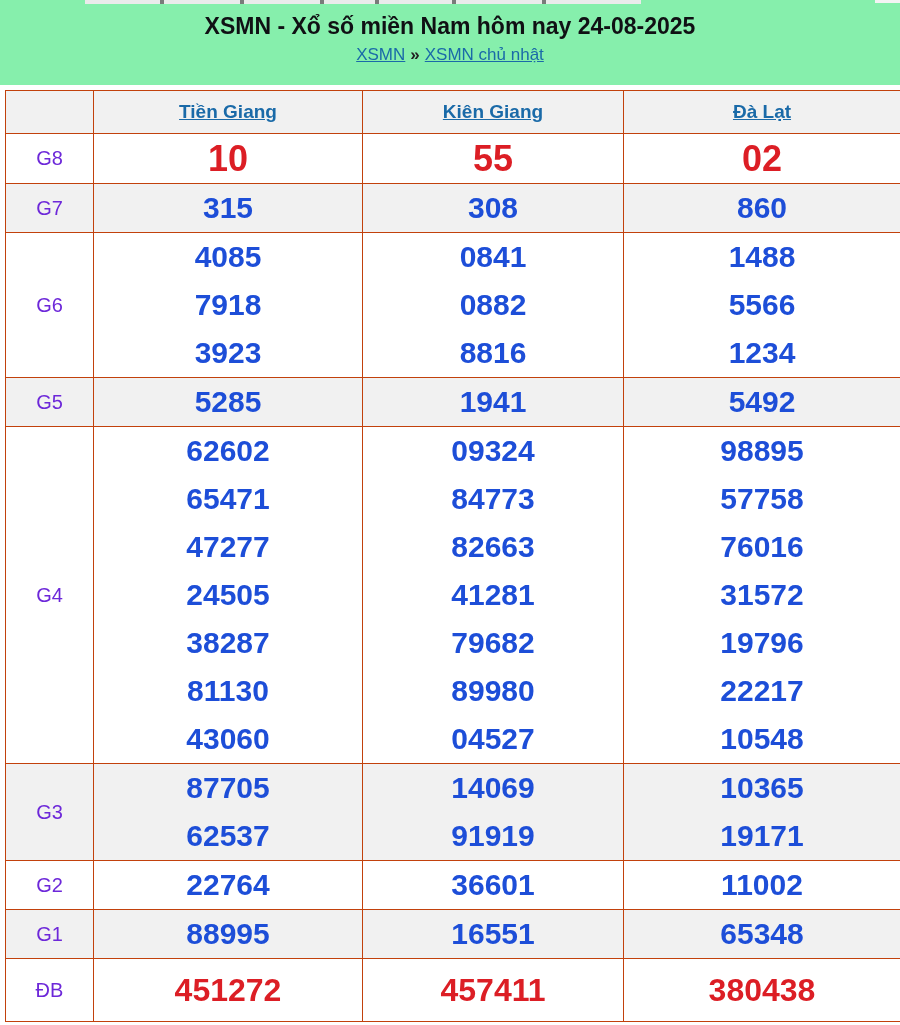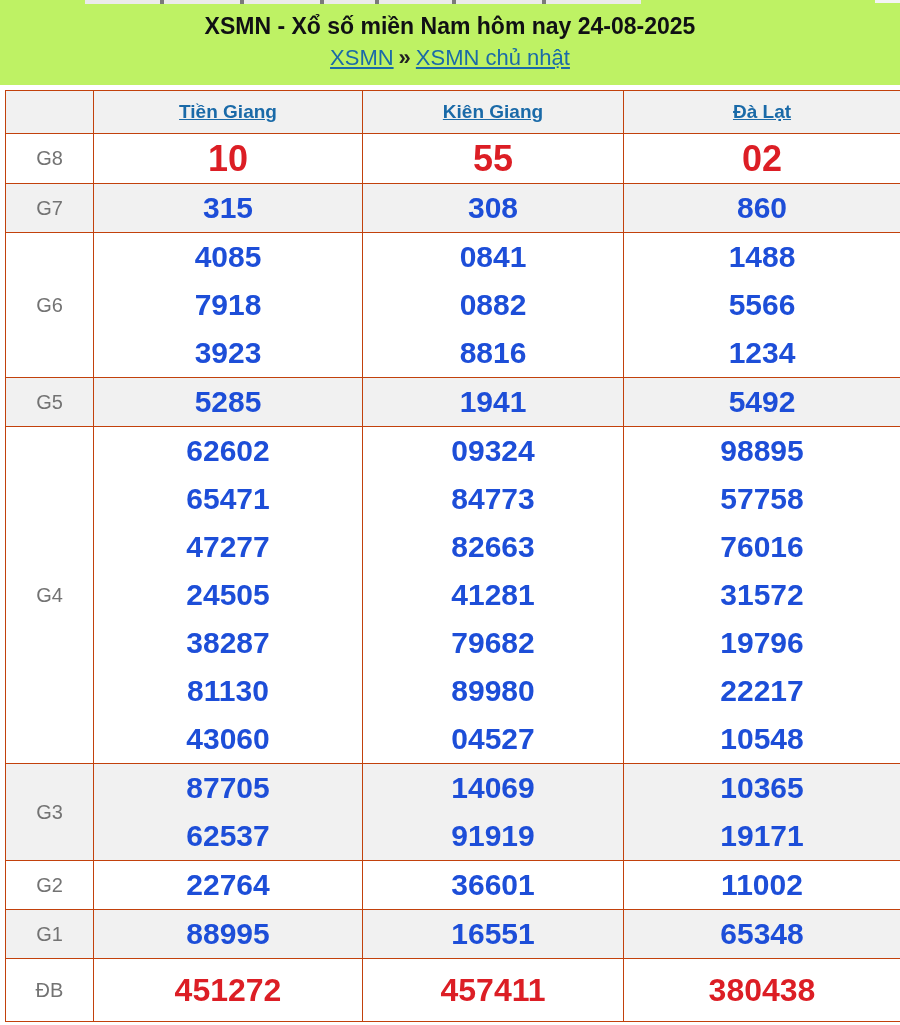--- a/index.html
+++ b/index.html
@@ -2,38 +2,38 @@
 <html><head>
 <meta charset="utf-8">
 <style>
   * { box-sizing: border-box; }
   html,body { margin:0; padding:0; }
   body {
     width:900px; height:1025px; overflow:hidden; background:#ffffff;
     font-family:"Liberation Sans","DejaVu Sans",sans-serif;
   }
   
-  .banner { position:relative; height:85px; background:#bef264; text-align:center; }
+  .banner { position:relative; height:85px; background:#86efac; text-align:center; }
   .banner h1 { margin:0; padding-top:13px; font-size:23px; font-weight:bold; color:#101014; }
-  .crumbs { margin-top:5px; font-size:22px; }
+  .crumbs { margin-top:5px; font-size:17px; }
   .crumbs a { color:#1a6aa8; text-decoration:underline; cursor:pointer; }
   .crumbs .sep { color:#222; margin:0 5px; font-weight:bold; }
   
   .strip { position:absolute; top:0; left:85px; width:556px; height:4px; background:#ebebeb; }
   .strip-dots { position:absolute; top:0; left:160px; width:4px; height:4px; background:#7a7a7a;
     box-shadow:80px 0 #7a7a7a,160px 0 #7a7a7a,215px 0 #7a7a7a,292px 0 #7a7a7a,382px 0 #7a7a7a; }
   .strip-right { position:absolute; top:0; right:0; width:25px; height:3px; background:#f4f4f4; }
   
   table { border-collapse:collapse; table-layout:fixed; width:895px; margin:5px 0 0 5px; }
   col.c0 { width:88px; } col.c1 { width:269px; } col.c2 { width:261px; } col.c3 { width:277px; }
   th, td { border:1px solid #c2410c; text-align:center; vertical-align:middle; padding:0; }
   thead tr { height:43px; background:#f1f1f1; }
   th a { color:#1a6aa8; font-size:19px; font-weight:bold; text-decoration:underline; cursor:pointer; }
   tr.alt { background:#f1f1f1; }
-  td.lbl { font-size:20px; color:#737373; font-weight:normal; }
+  td.lbl { font-size:20px; color:#6d28d9; font-weight:normal; }
   .num { font-weight:bold; font-size:30px; color:#1d4ed8; line-height:48px; white-space:nowrap; }
   .num.red { color:#dc1e25; }
   .num.lg { font-size:36px; line-height:49px; }
   .num.xl { font-size:32px; line-height:62px; }
 </style>
 </head>
 <body>
 
 <div class="banner">
   <div class="strip"></div>

